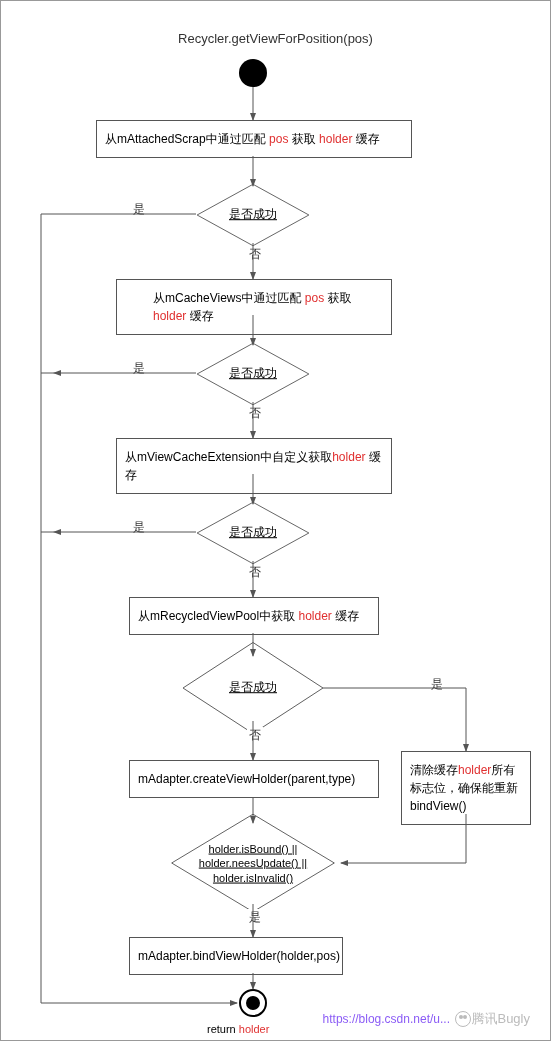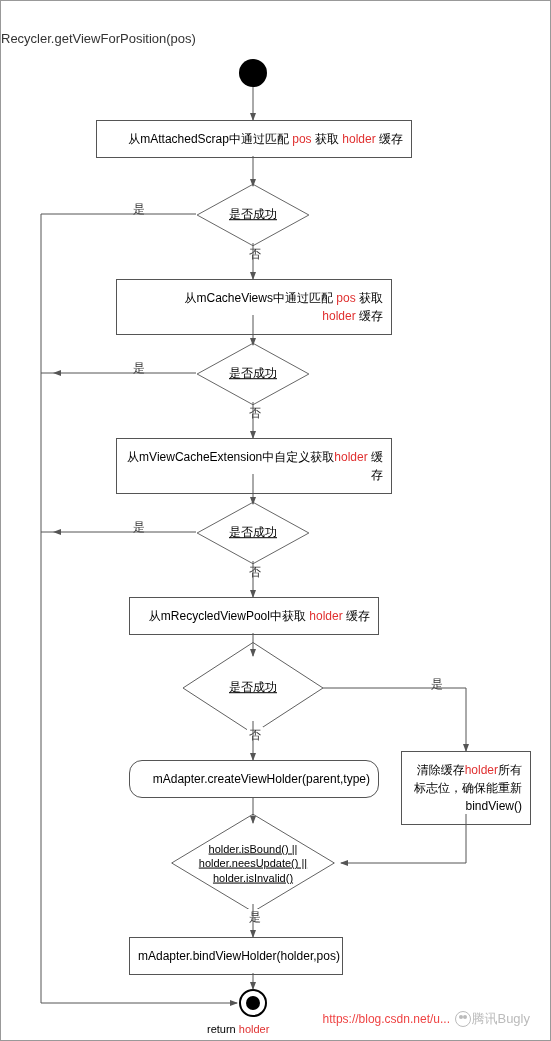--- a/index.html
+++ b/index.html
@@ -17,37 +17,38 @@
     position: absolute;
     top: 0; left: 0;
     width: 551px;
     height: 1041px;
     border: 1px solid #999;
   }
   .title {
     position: absolute;
     top: 30px;
     left: 0; right: 0;
+    text-align: center;
     font-size: 13px;
     color: #333;
   }
   .start-dot {
     position: absolute;
     width: 28px; height: 28px;
     background: #000;
     border-radius: 50%;
     left: 238px;
     top: 58px;
   }
   .box {
     position: absolute;
     border: 1px solid #555;
     background: #fff;
     font-size: 12px;
-    text-align: right;
+    text-align: left;
     padding: 9px 8px;
     line-height: 1.5;
   }
   .red { color: #e03030; }
   .diamond {
     position: absolute;
     width: 150px;
     height: 54px;
   }
   .diamond-shape {
@@ -121,21 +122,21 @@
     background:#bbb;
     border-radius:50%;
   }
   .wm-icon::before { left:3px; top:3px; }
   .wm-icon::after { right:3px; top:3px; }
   .watermark-bottom {
     position: absolute;
     right: 100px;
     bottom: 14px;
     font-size: 12px;
-    color: #ef4444;
+    color: #8b5cf6;
   }
   svg.arrows {
     position: absolute;
     top: 0; left: 0;
     width: 551px; height: 1041px;
     pointer-events: none;
   }
   .return-lbl {
     position: absolute;
     font-size: 11px;
@@ -188,21 +189,21 @@
     <span>从mRecycledViewPool中获取 </span><span class="red">holder</span><span> 缓存</span>
   </div>
 
   <div class="diamond diamond-big" style="left:177px; top:660px;">
     <div class="diamond-shape"></div>
     <div class="diamond-text">是否成功</div>
   </div>
   <div class="lbl" style="left:428px; top:675px;">是</div>
   <div class="lbl" style="left:246px; top:726px;">否</div>
 
-  <div class="box" style="left:128px; top:759px; width:250px;border-radius:13px;">
+  <div class="box" style="left:128px; top:759px; width:250px;">
     <span>mAdapter.createViewHolder(parent,type)</span>
   </div>
 
   <div class="box" style="left:400px; top:750px; width:130px;">
     <span>清除缓存</span><span class="red">holder</span><span>所有标志位，确保能重新bindView()</span>
   </div>
 
   <div class="diamond diamond-big" style="left:177px; top:825px; height:74px;">
     <div class="diamond-shape" style="width:116px;height:116px;left:17px;top:-21px;transform:scaleY(0.6) rotate(45deg);"></div>
     <div class="diamond-text" style="font-size:11px;">

